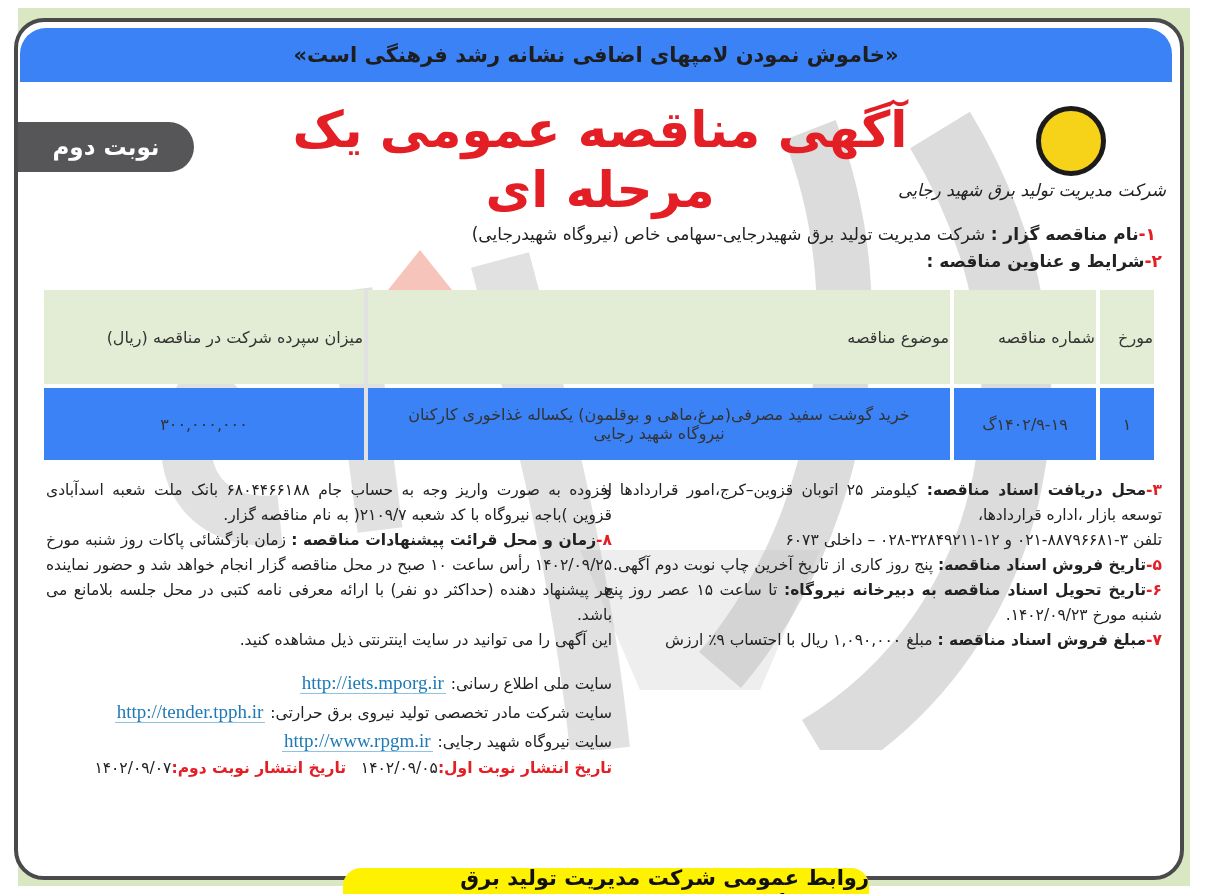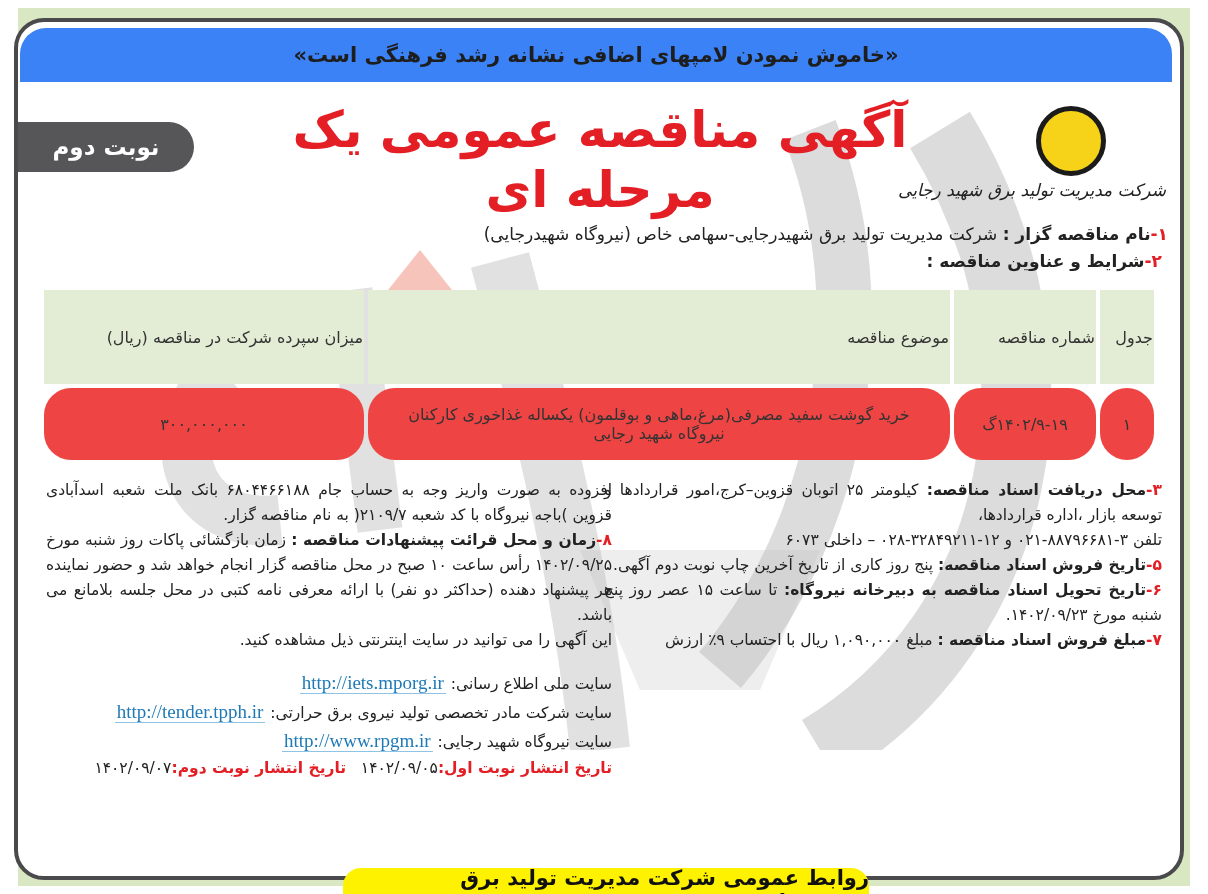--- a/index.html
+++ b/index.html
@@ -8,27 +8,27 @@
   .frame{position:absolute;left:14px;top:18px;width:1170px;height:862px;border:4px solid #4a4a4c;border-radius:30px;background:#ffffff;box-sizing:border-box;overflow:hidden;}
   .topbar{position:absolute;left:20px;top:28px;width:1152px;height:54px;background:#3b82f6;border-radius:26px 26px 0 0;display:flex;align-items:center;justify-content:center;direction:rtl;}
   .topbar span{font-weight:bold;font-size:21px;color:#1e1e1e;}
   .watermark{position:absolute;left:120px;top:110px;width:950px;height:640px;pointer-events:none;}
   .logo{position:absolute;right:34px;top:92px;width:270px;height:115px;}
   .logo-circle{position:absolute;right:68px;top:14px;width:70px;height:70px;border-radius:50%;background:#f6d318;border:5px solid #1b1b1b;box-sizing:border-box;}
   .logo-text{position:absolute;right:8px;top:88px;font-family:"DejaVu Serif",serif;font-style:italic;font-size:17px;color:#222;direction:rtl;white-space:nowrap;}
   .title{position:absolute;left:260px;top:100px;width:680px;text-align:center;direction:rtl;font-weight:bold;font-size:50px;color:#e31e25;line-height:1.2;}
   .badge{position:absolute;left:18px;top:122px;width:176px;height:50px;background:#565658;border-radius:0 26px 26px 0;display:flex;align-items:center;justify-content:center;}
   .badge span{color:#fff;font-weight:bold;font-size:23px;direction:rtl;}
-  .section1{position:absolute;right:40px;top:224px;direction:rtl;font-size:17px;color:#222;white-space:nowrap;}
+  .section1{position:absolute;right:52px;top:224px;direction:rtl;font-size:17px;color:#222;white-space:nowrap;}
   .section2{position:absolute;right:46px;top:251px;direction:rtl;font-size:17px;color:#222;white-space:nowrap;}
   .num{color:#e31e25;font-weight:bold;}
   .b{font-weight:bold;}
   table.tender{position:absolute;left:40px;top:286px;width:1118px;border-collapse:separate;border-spacing:4px;direction:rtl;font-size:16px;color:#333;}
   table.tender th{background:#e3ecd4;font-weight:normal;height:92px;text-align:right;}
-  table.tender td{background:#ef4444;height:70px;text-align:center;border-radius:27px;}
+  table.tender td{background:#3b82f6;height:70px;text-align:center;}
   .col-text{position:absolute;direction:rtl;text-align:justify;font-size:15.5px;line-height:25px;color:#222;}
   .colR{right:46px;top:478px;width:558px;}
   .colL{left:46px;top:478px;width:566px;}
   .link{color:#1e7ab6;font-family:"Liberation Serif",serif;font-size:19px;border-bottom:1.5px solid #8ec3e3;padding:0 2px;}
   .red{color:#e31e25;font-weight:bold;}
   .footer-badge{position:absolute;left:343px;top:836px;width:526px;height:44px;background:#fff200;border-radius:18px 18px 0 0;display:flex;align-items:center;justify-content:center;margin-top:32px;}
   .footer-badge span{font-weight:bold;font-size:21px;color:#111;direction:rtl;}
 </style>
 </head>
 <body>
@@ -64,21 +64,21 @@
 <div class="section1">
   <span class="num">۱-</span><span class="b">نام مناقصه گزار :</span><span> شرکت مدیریت تولید برق شهیدرجایی-سهامی خاص (نیروگاه شهیدرجایی)</span>
 </div>
 <div class="section2">
   <span class="num">۲-</span><span class="b">شرایط و عناوین مناقصه :</span>
 </div>
 
 <table class="tender">
   <thead>
     <tr>
-      <th style="width:52px">جدول</th>
+      <th style="width:52px">مورخ</th>
       <th style="width:140px">شماره مناقصه</th>
       <th style="width:580px">موضوع مناقصه</th>
       <th>میزان سپرده شرکت در مناقصه (ریال)</th>
     </tr>
   </thead>
   <tbody>
     <tr>
       <td>۱</td>
       <td>۱۴۰۲/۹-۱۹گ</td>
       <td style="padding:0 40px;">خرید گوشت سفید مصرفی(مرغ،ماهی و بوقلمون) یکساله غذاخوری کارکنان نیروگاه شهید رجایی</td>

